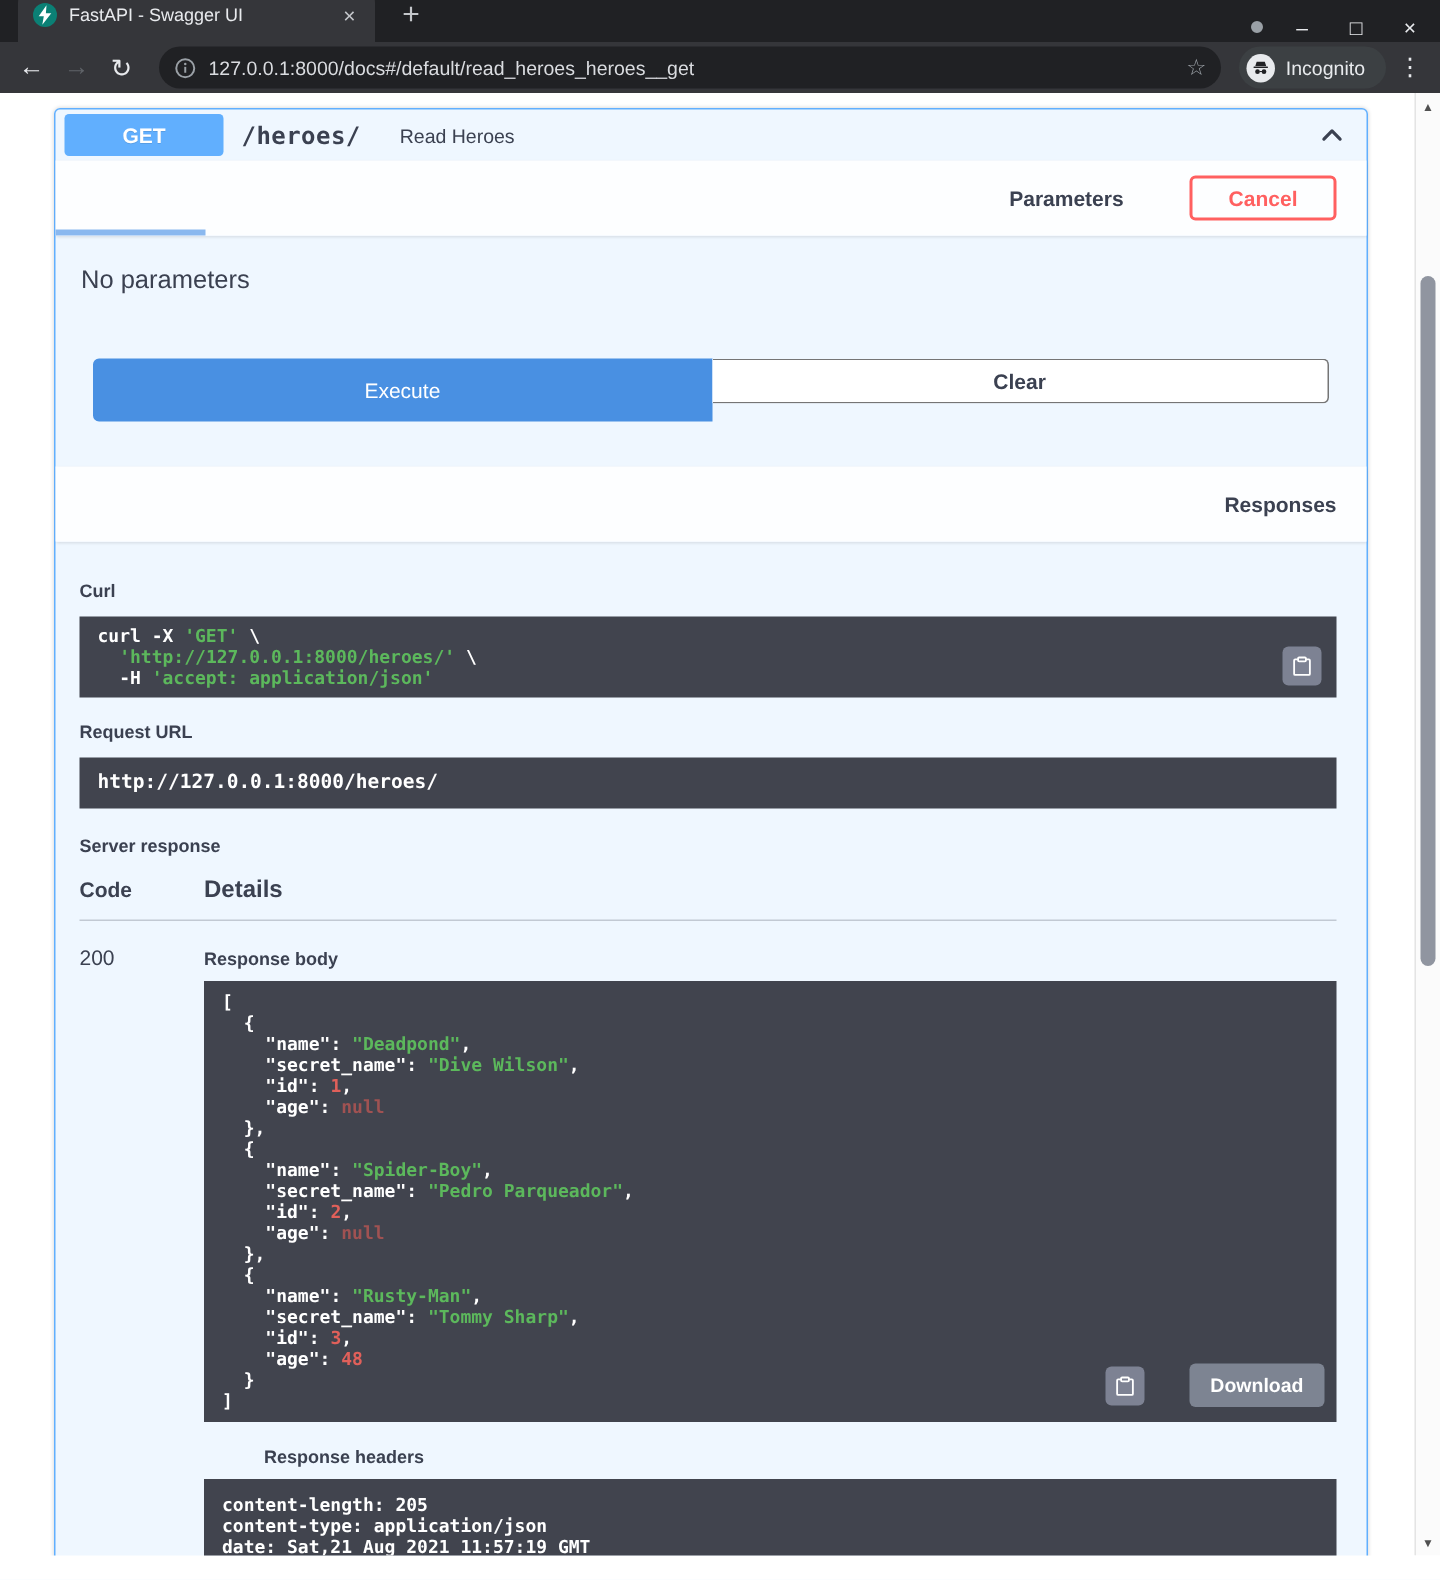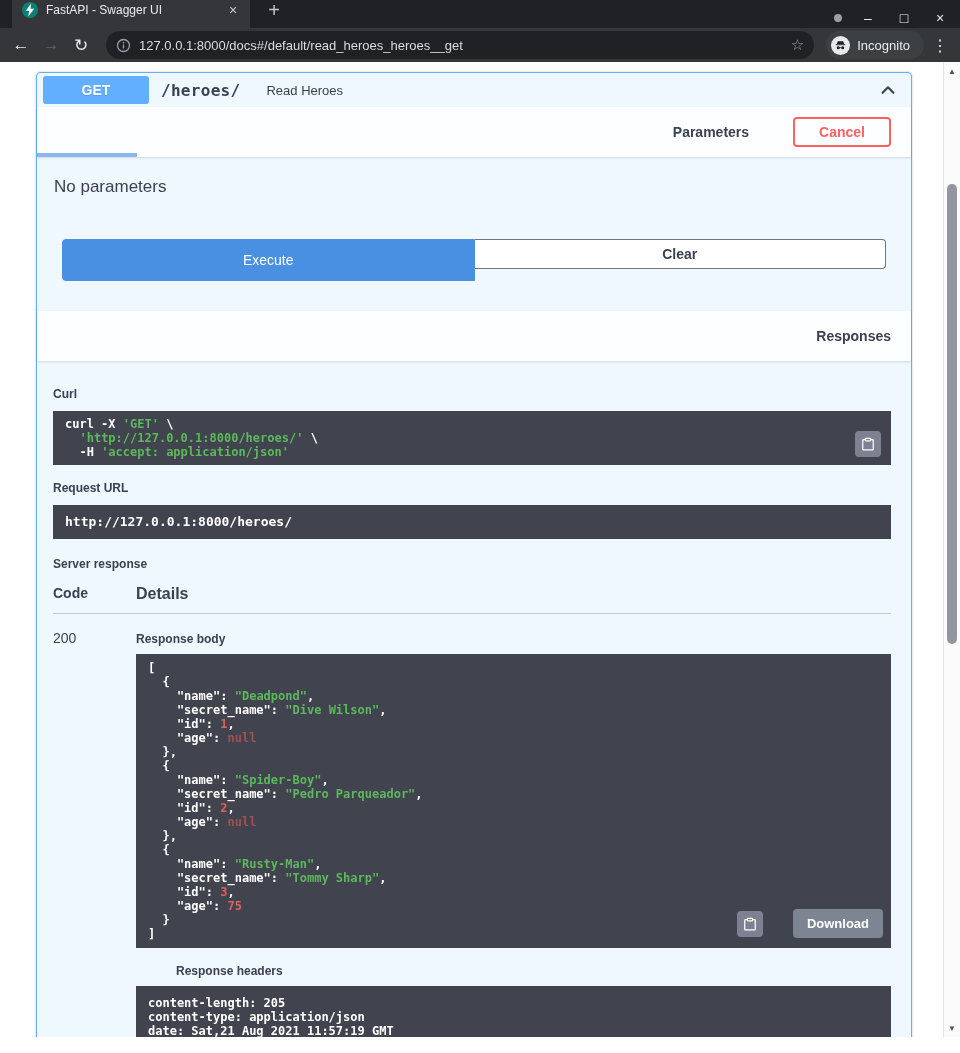--- a/index.html
+++ b/index.html
@@ -241,21 +241,21 @@
 <span class="tk-p">  {</span>
 <span class="tk-key">    "name"</span><span class="tk-p">: </span><span class="tk-str">"Spider-Boy"</span><span class="tk-p">,</span>
 <span class="tk-key">    "secret_name"</span><span class="tk-p">: </span><span class="tk-str">"Pedro Parqueador"</span><span class="tk-p">,</span>
 <span class="tk-key">    "id"</span><span class="tk-p">: </span><span class="tk-num">2</span><span class="tk-p">,</span>
 <span class="tk-key">    "age"</span><span class="tk-p">: </span><span class="tk-null">null</span>
 <span class="tk-p">  },</span>
 <span class="tk-p">  {</span>
 <span class="tk-key">    "name"</span><span class="tk-p">: </span><span class="tk-str">"Rusty-Man"</span><span class="tk-p">,</span>
 <span class="tk-key">    "secret_name"</span><span class="tk-p">: </span><span class="tk-str">"Tommy Sharp"</span><span class="tk-p">,</span>
 <span class="tk-key">    "id"</span><span class="tk-p">: </span><span class="tk-num">3</span><span class="tk-p">,</span>
-<span class="tk-key">    "age"</span><span class="tk-p">: </span><span class="tk-num">75</span>
+<span class="tk-key">    "age"</span><span class="tk-p">: </span><span class="tk-num">48</span>
 <span class="tk-p">  }</span>
 <span class="tk-p">]</span></pre>
             <div class="block-actions">
               <div class="copy-btn">
                 <svg width="14" height="14" viewBox="0 0 16 16" fill="none" stroke="#fff" stroke-width="1.4">
                   <rect x="5" y="1.5" width="6" height="3" rx="0.8"></rect>
                   <path d="M11 3h2.2a0.8 0.8 0 0 1 .8.8V14a0.8 0.8 0 0 1-.8.8H2.8A0.8 0.8 0 0 1 2 14V3.8A0.8 0.8 0 0 1 2.8 3H5"></path>
                 </svg>
               </div>
               <button class="btn-download">Download</button>

